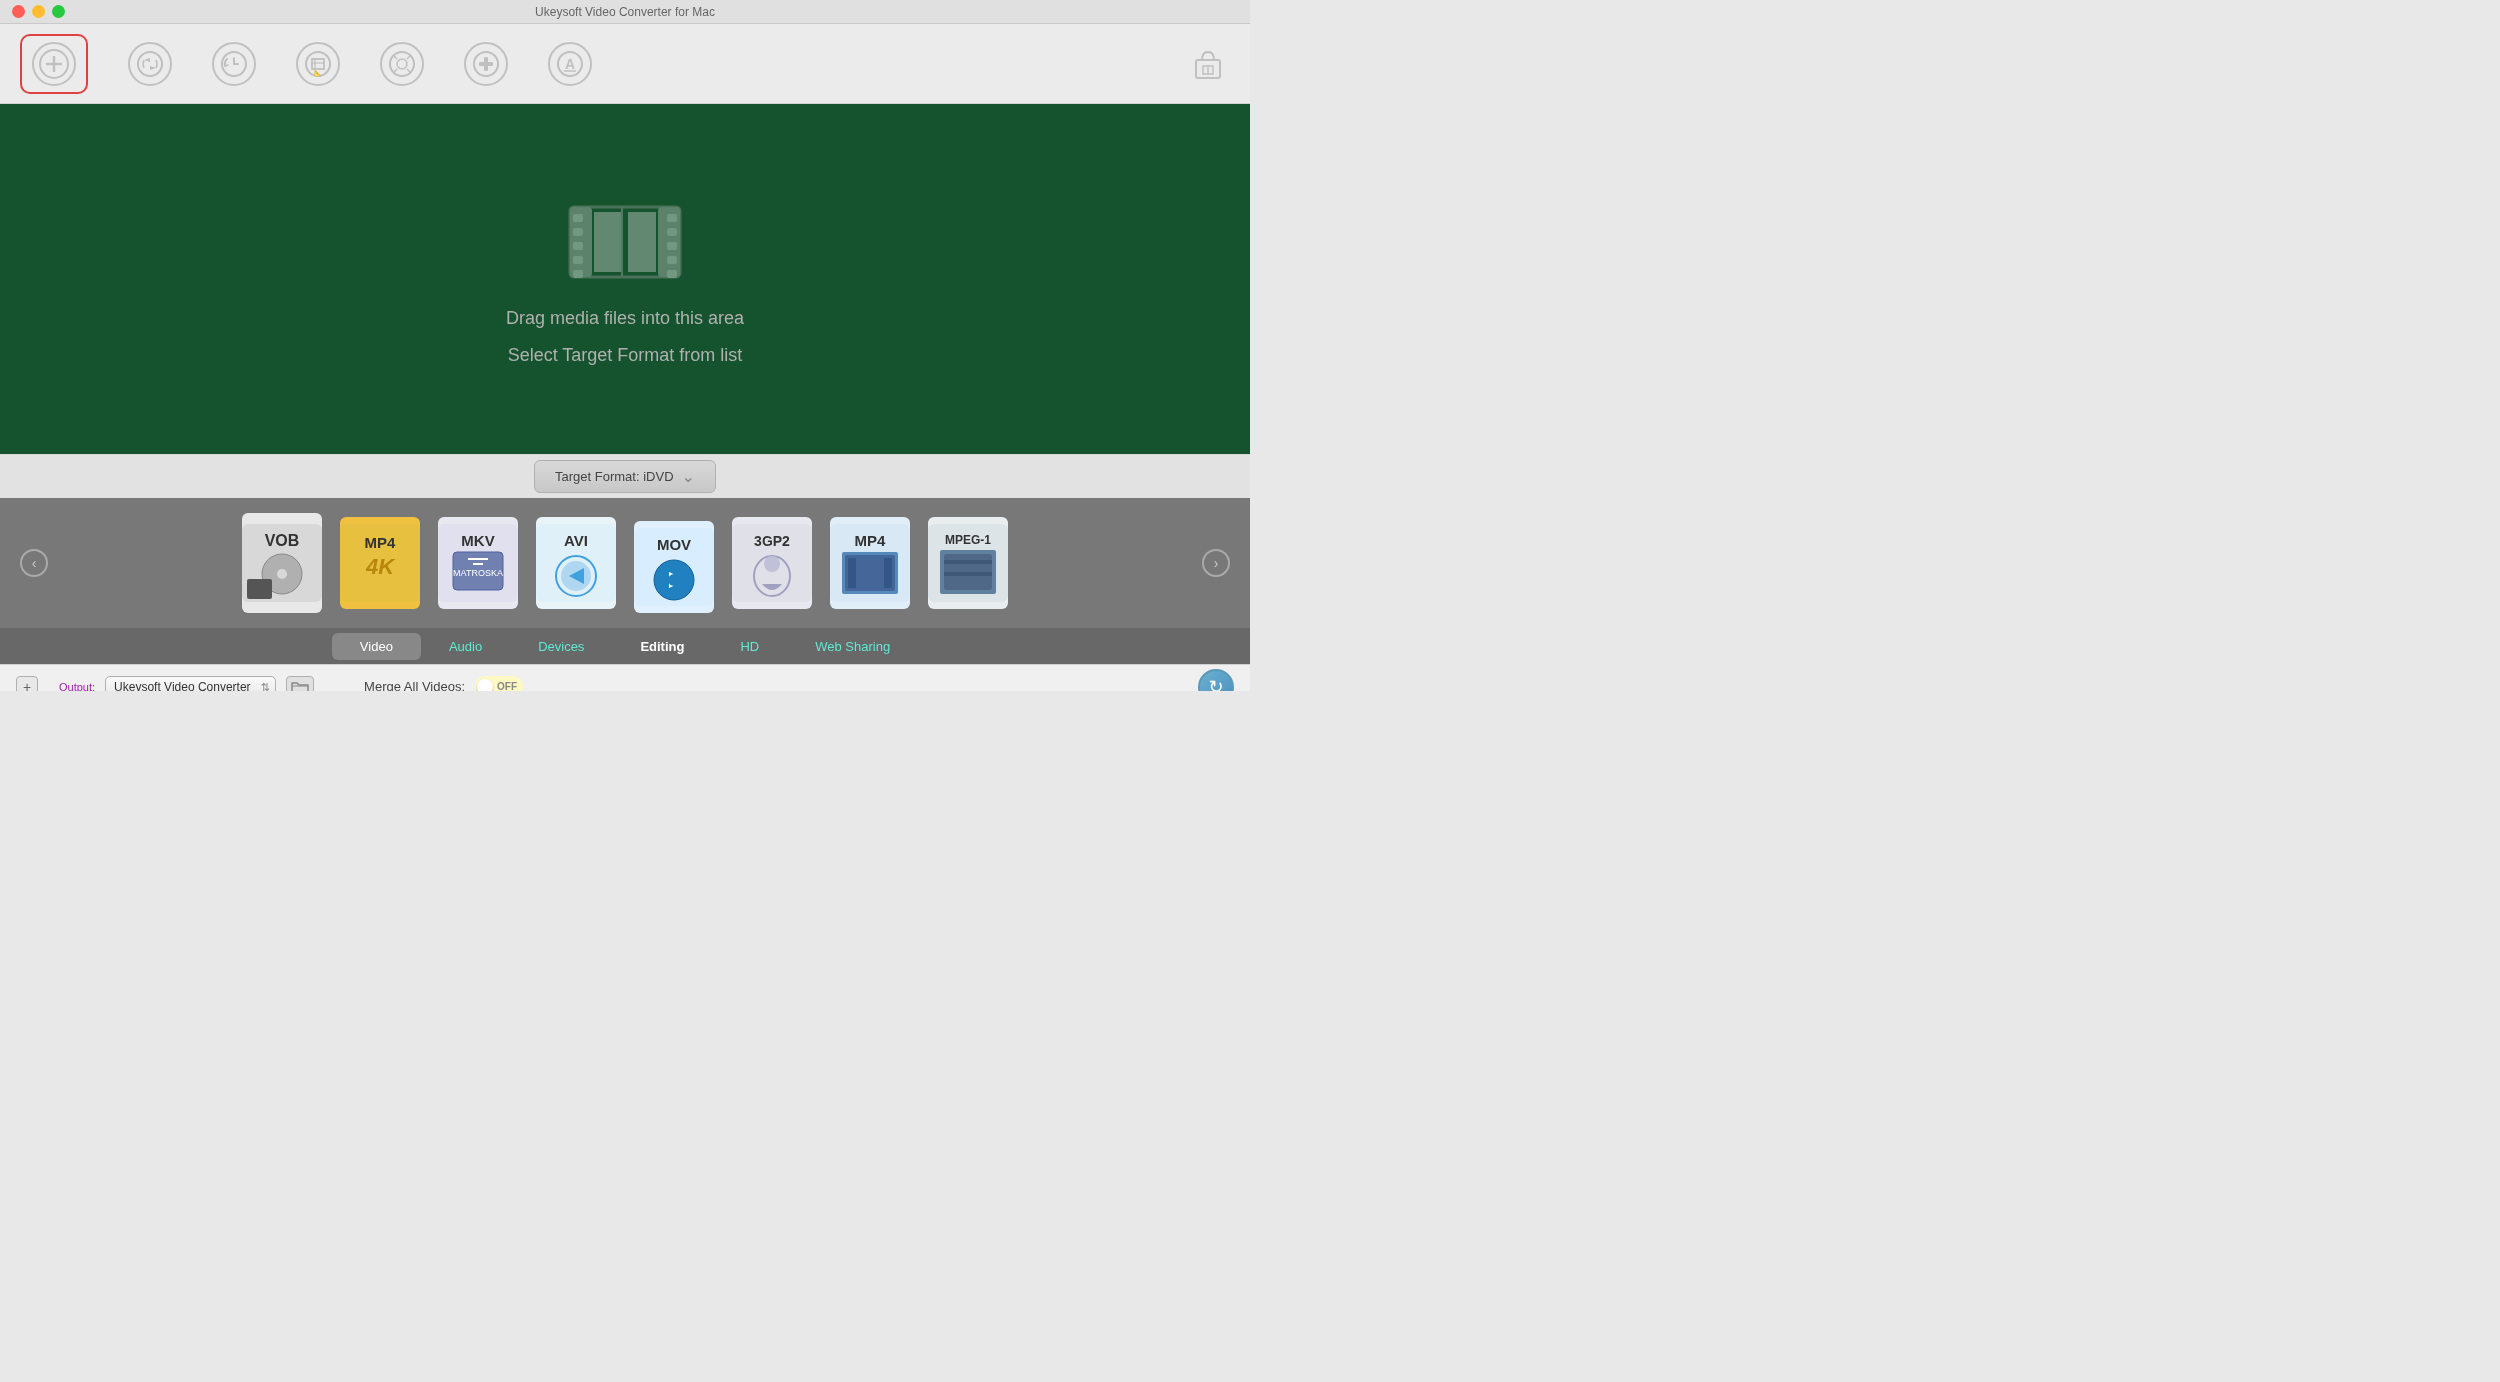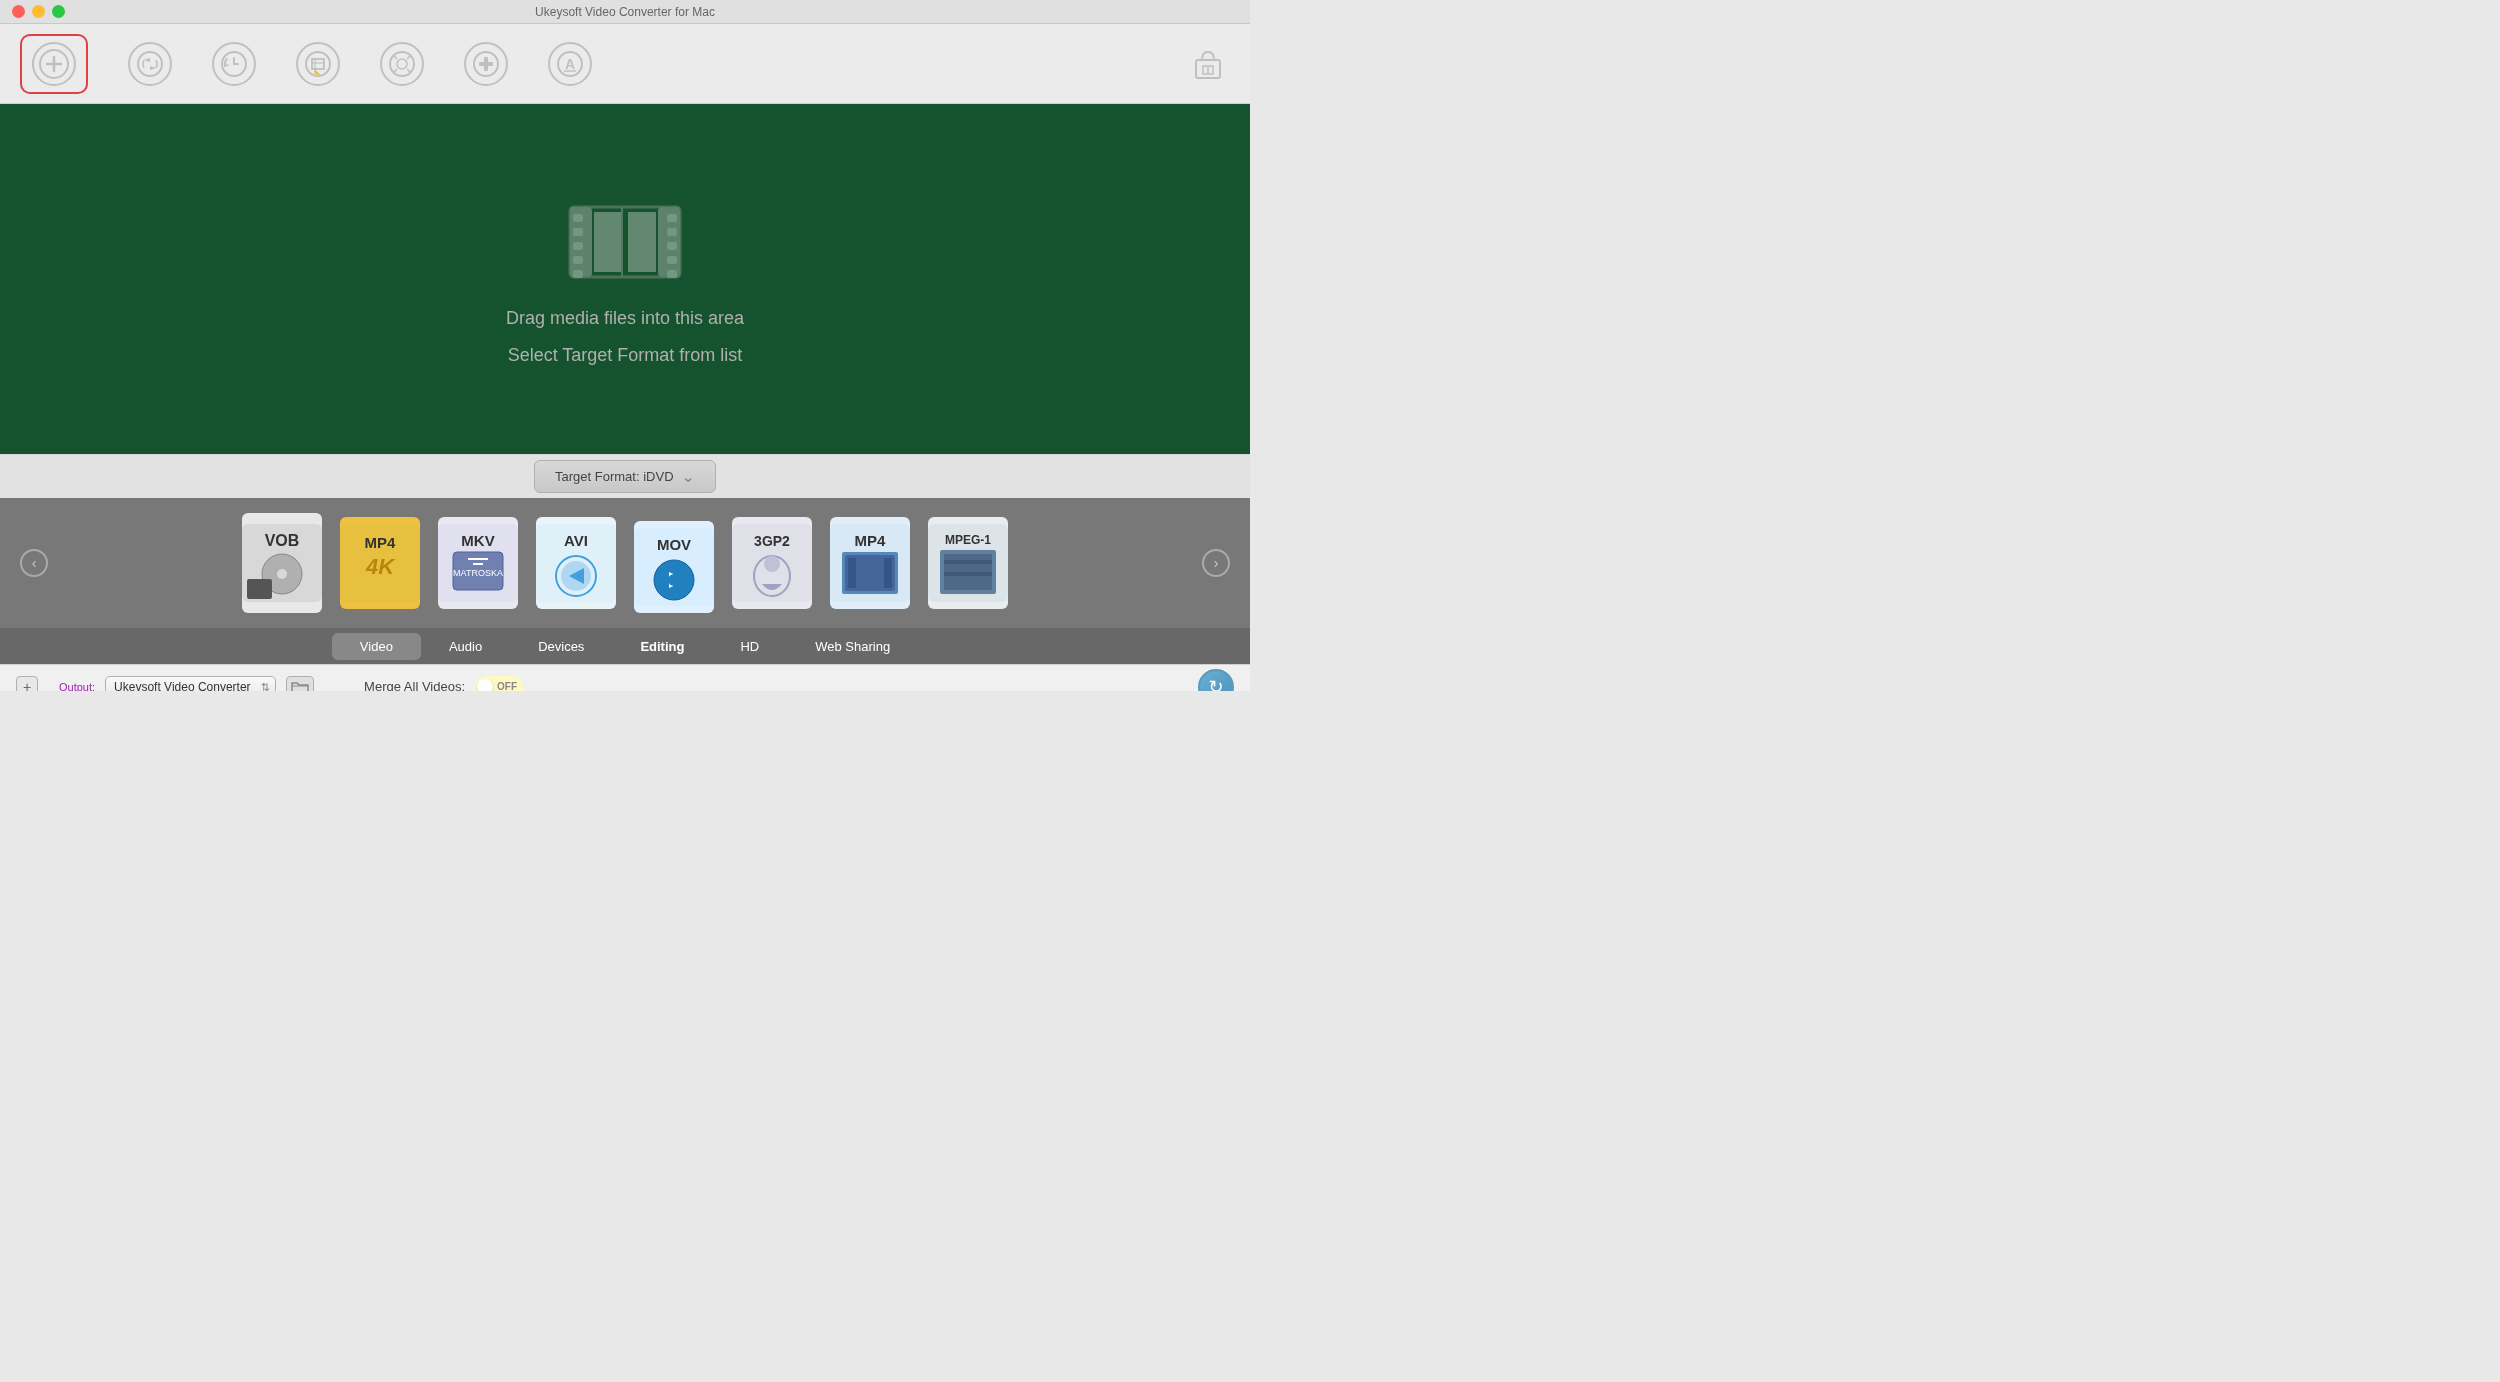--- a/index.html
+++ b/index.html
@@ -213,21 +213,21 @@
       height: 36px;
       display: flex;
       align-items: center;
       justify-content: center;
       gap: 0;
       padding: 0 40px;
     }
     .cat-tab {
       padding: 6px 28px;
       font-size: 13px;
-      color: #ffffff;
+      color: #5eead4;
       cursor: pointer;
       border-radius: 6px;
     }
     .cat-tab.active {
       background: #888;
       color: #fff;
       border-radius: 6px;
     }
     .cat-tab.bold {
       font-weight: bold;

